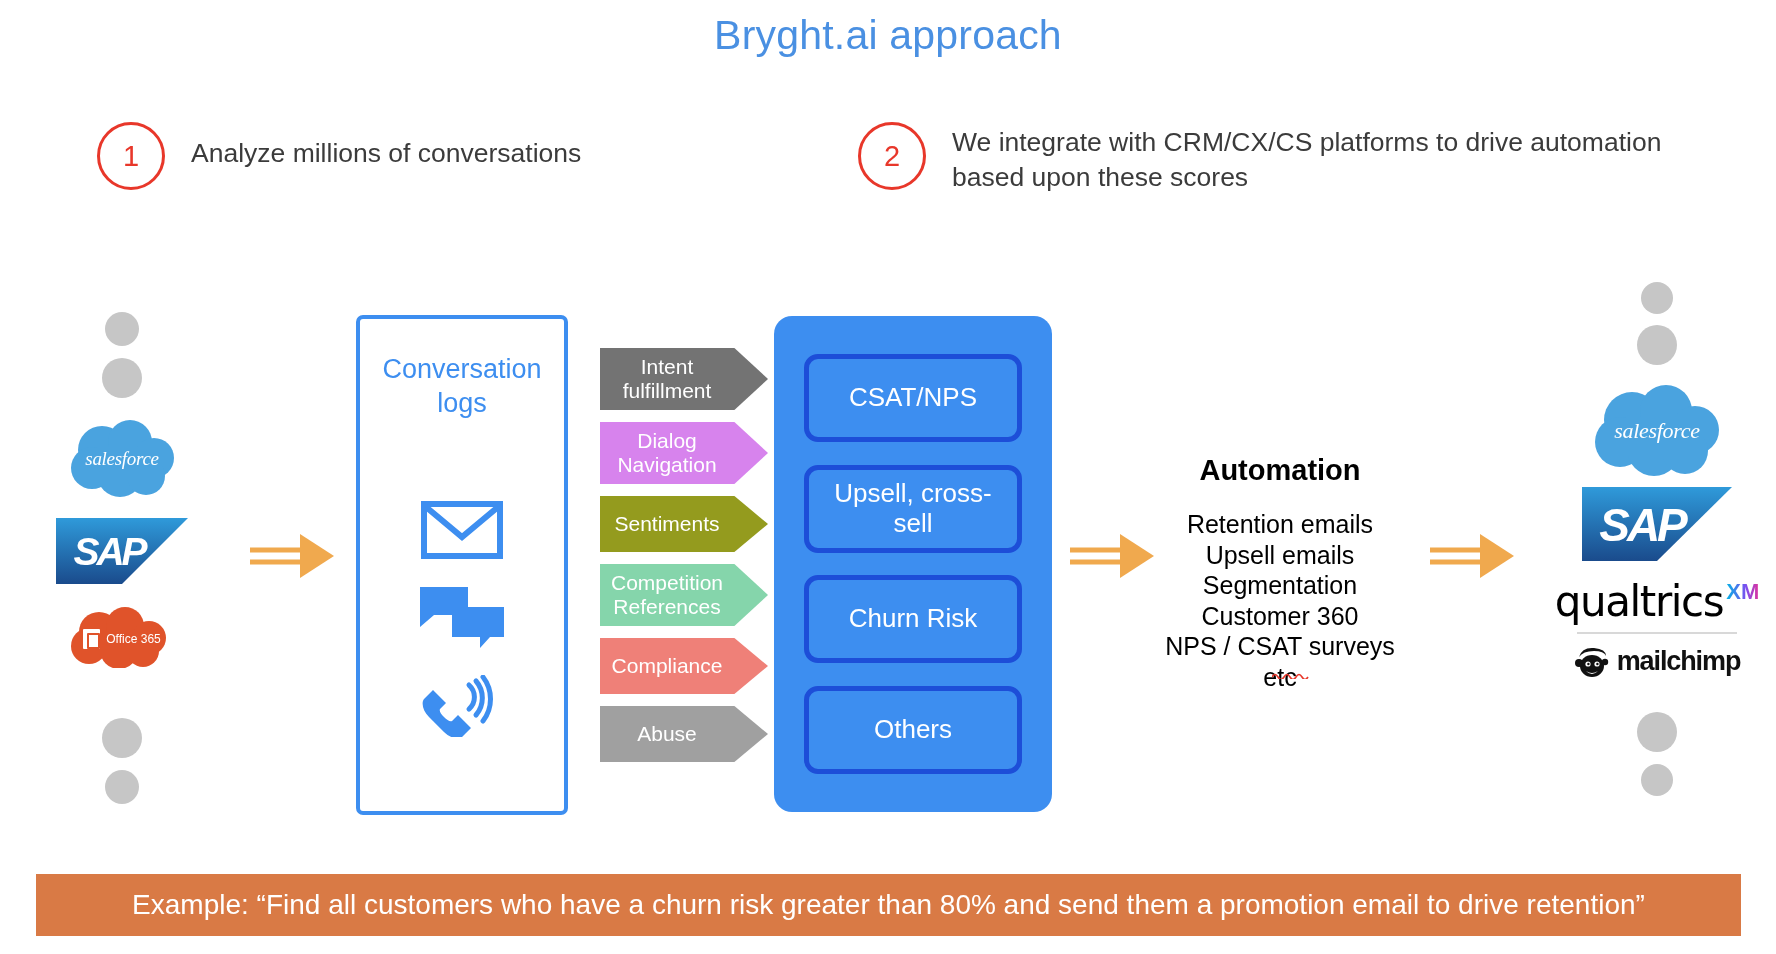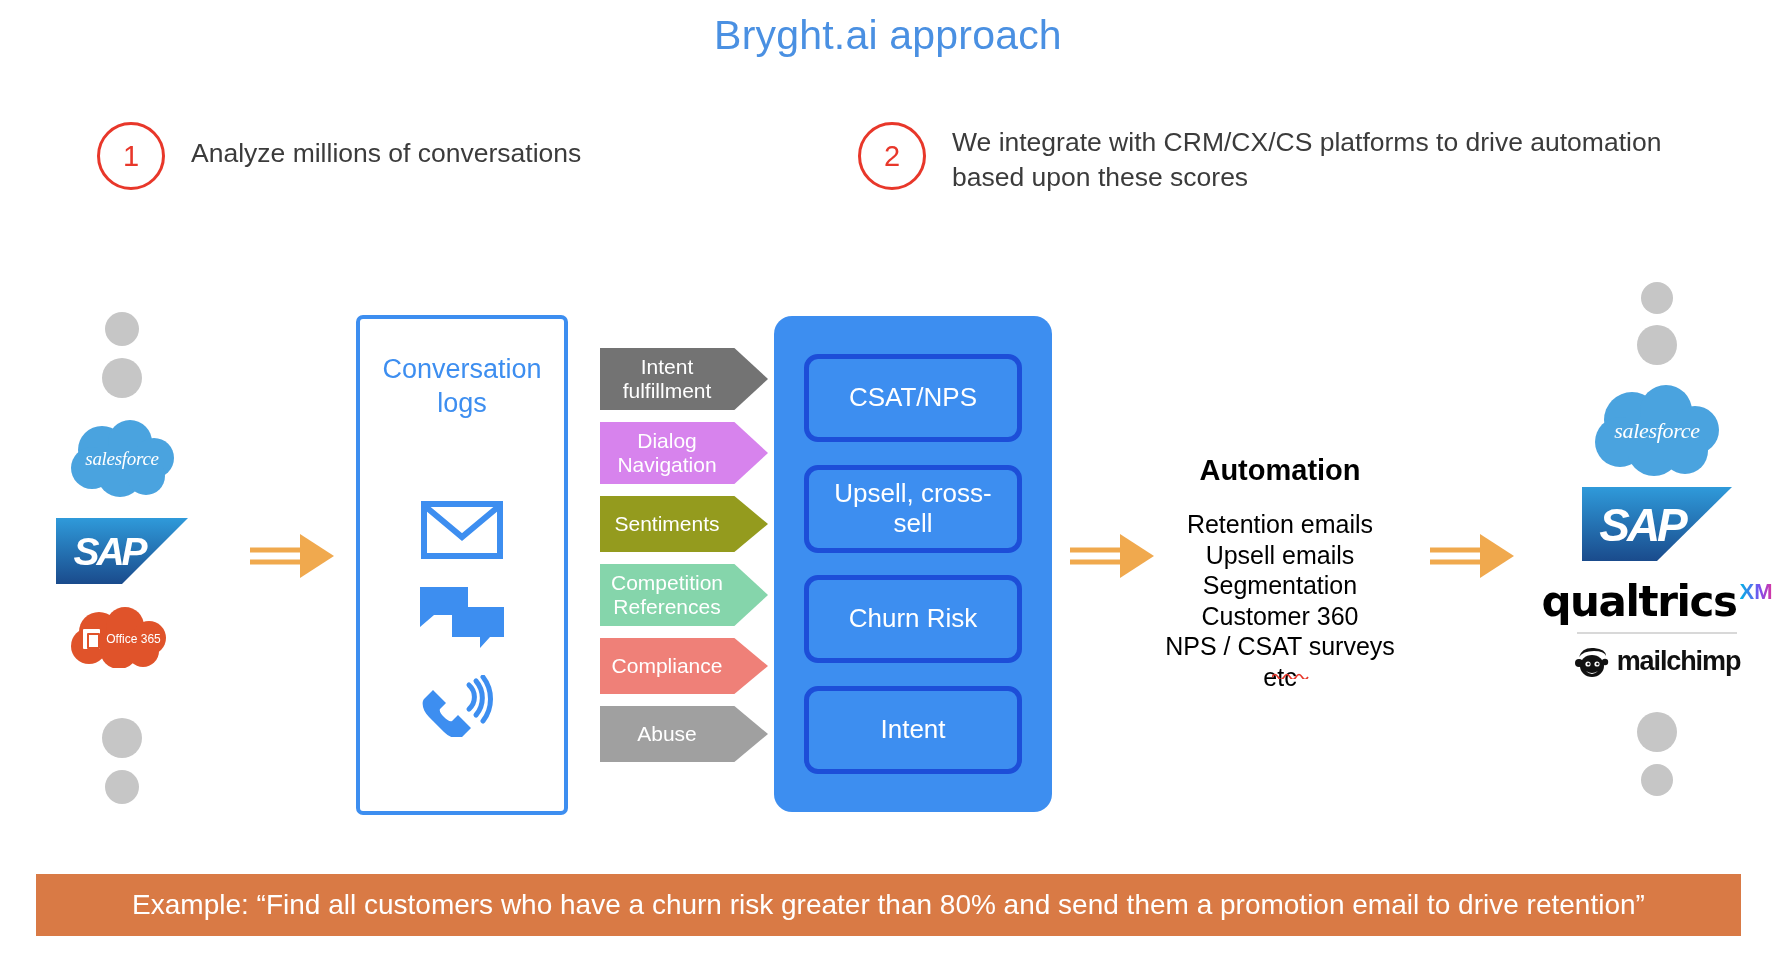--- a/index.html
+++ b/index.html
@@ -136,21 +136,21 @@
 
   
   #right-col { left: 1572px; top: 282px; width: 170px; }
   #right-col .dot-a { width: 32px; height: 32px; }
   #right-col .dot-b { width: 40px; height: 40px; margin-top: 11px; }
 
   .qualtrics {
     position: relative; display: flex; align-items: flex-start;
     color: #000; letter-spacing: -1.4px;
   }
-  .q-word { font-size: 42px; font-weight: 700; font-family: "DejaVu Sans", sans-serif; }
+  .q-word { font-size: 42px; font-weight: 400; font-family: "DejaVu Sans", sans-serif; }
   .q-xm {
     font-size: 22px; font-weight: 700; margin-left: 3px; margin-top: 2px;
     background: linear-gradient(90deg,#00b4e5 0%, #7b4ef0 60%, #e0339b 100%);
     -webkit-background-clip: text; background-clip: text; color: transparent;
     letter-spacing: 0;
   }
   .qrule { width: 160px; height: 1.5px; background: #d8d8d8; margin-top: 6px; }
   .mailchimp { display: flex; align-items: center; gap: 7px; }
   .mc-word { font-size: 27px; font-weight: 700; letter-spacing: -1.1px; color: #111; }
 
@@ -290,21 +290,21 @@
     </div>
     <div class="chev h2" style="background: rgb(160, 160, 160);">
       <span>Abuse</span>
     </div>
   </div>
 
   <div id="scores" style="background: rgb(61, 142, 240);">
     <div class="score-box">CSAT/NPS</div>
     <div class="score-box">Upsell, cross-sell</div>
     <div class="score-box">Churn Risk</div>
-    <div class="score-box">Intent</div>
+    <div class="score-box">Others</div>
   </div>
 
   <svg class="oarrow" style="left:1068px; top:532px;" width="88" height="48" viewBox="0 0 88 48">
     <g stroke="#f0a94e" stroke-width="5" fill="none">
       <line x1="2" y1="18" x2="58" y2="18"></line>
       <line x1="2" y1="30" x2="58" y2="30"></line>
     </g>
     <polygon points="52,2 86,24 52,46" fill="#f0a94e"></polygon>
   </svg>
 

